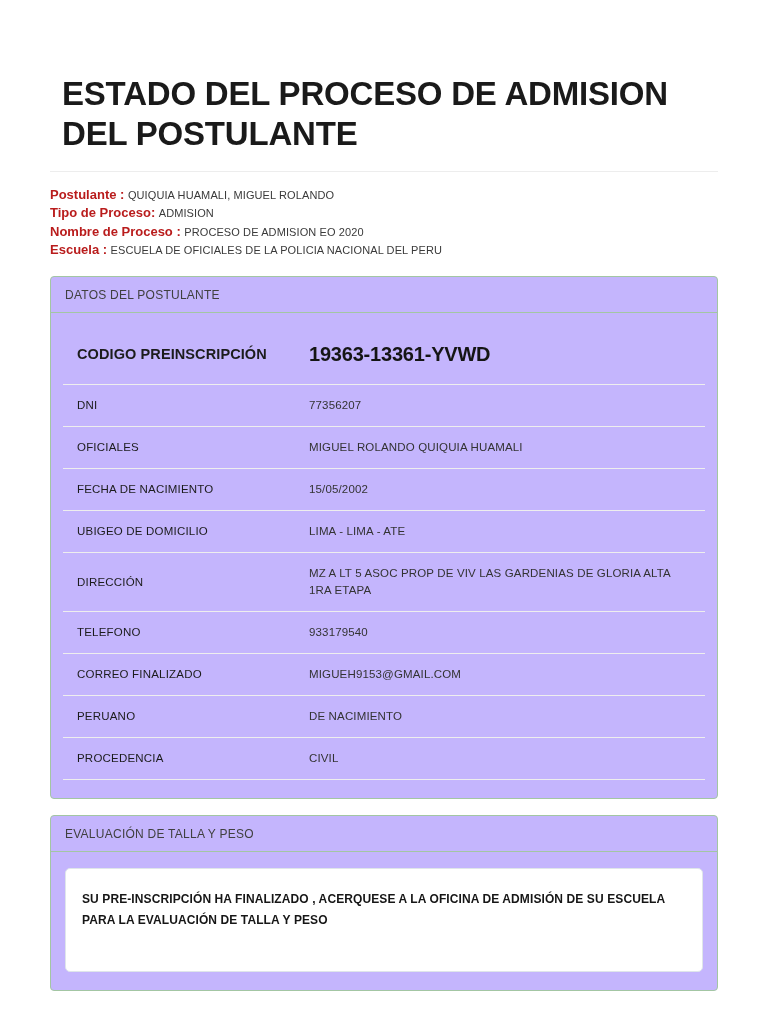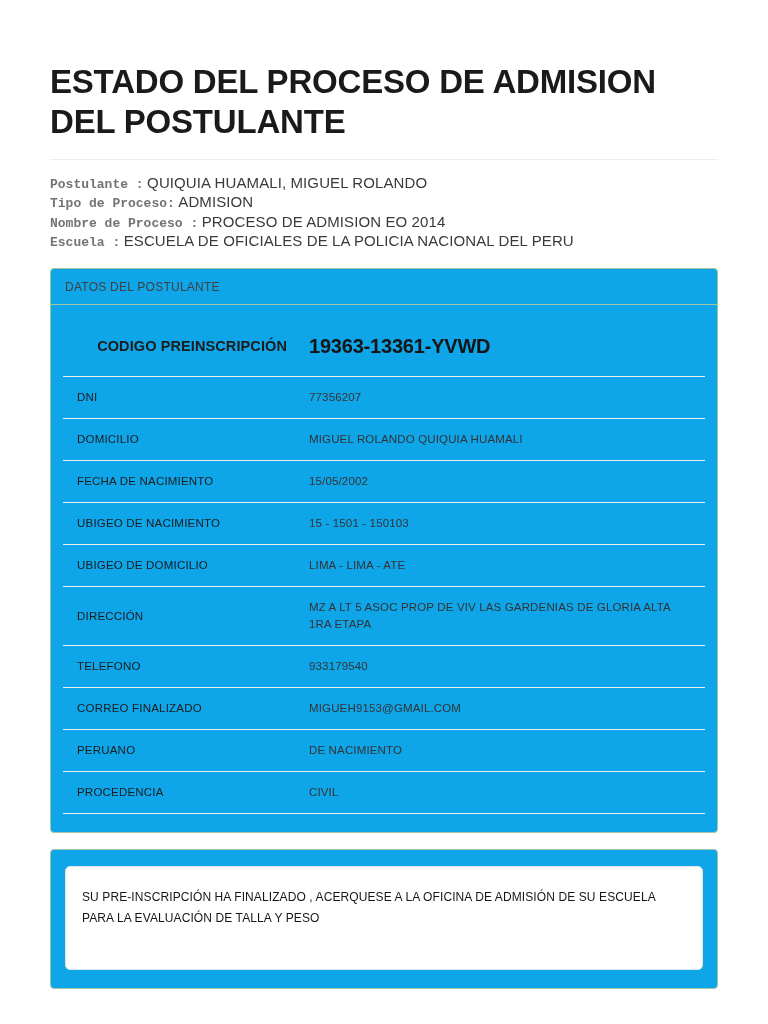--- a/index.html
+++ b/index.html
@@ -18,21 +18,21 @@
   .page {
     width: 768px;
     height: 1024px;
     box-sizing: border-box;
     padding: 0 50px;
     position: relative;
   }
 
   
   .doc-title {
-    margin: 0;
+    margin: 12px;
     padding-top: 62px;
     font-size: 33px;
     line-height: 1.22;
     font-weight: bold;
     letter-spacing: -0.2px;
     color: #1a1a1a;
     font-stretch: condensed;
     max-width: 660px;
   }
   .title-rule {
@@ -48,35 +48,34 @@
   }
   .meta-line {
     font-size: 12.5px;
     line-height: 17.5px;
     white-space: nowrap;
     color: #2b2b2b;
   }
   .meta-label {
     font-weight: bold;
     font-size: 13px;
-    color: #737373;
-    font-family: Liberation Mono, monospace;
+    color: #b91c1c;
   }
   .meta-value {
-    font-size: 15px;
+    font-size: 11px;
     color: #3a3a3a;
     letter-spacing: 0.1px;
   }
 
   
   .panel {
     margin-top: 16px;
     border: 1px solid #a3c6a3;
     border-radius: 4px;
-    background: #0ea5e9;
+    background: #c4b5fd;
     box-sizing: border-box;
   }
   .panel-header {
     padding: 11px 14px 10px 14px;
     border-bottom: 1px solid #a3c6a3;
     font-size: 12px;
     letter-spacing: 0.25px;
     color: #404040;
   }
   .panel-body {
@@ -116,42 +115,41 @@
     border-left: 0;
   }
   
   .row-code .col-label {
     font-size: 14.5px;
     font-weight: bold;
     line-height: 19px;
     letter-spacing: 0.1px;
     padding-top: 20px !important;
     padding-bottom: 20px !important;
-    text-align: right;
   }
   .row-code .col-value {
     font-size: 20px;
     font-weight: bold;
     color: #151515;
     letter-spacing: -0.2px;
     padding-top: 20px !important;
     padding-bottom: 20px !important;
   }
 
   
   .alert-box {
     margin: 4px 2px 0 2px;
     border: 1px solid #dfe6ea;
     border-radius: 5px;
     padding: 20px 16px 40px 16px;
     background: #ffffff;
   }
   .alert-text {
     font-size: 12px;
-    font-weight: normal;
+    font-weight: bold;
     line-height: 21px;
     letter-spacing: 0.1px;
     color: #161616;
     margin: 0;
   }
 </style>
 </head>
 <body>
 
 <div class="page">
@@ -164,21 +162,21 @@
     <div class="meta-line">
       <span class="meta-label">Postulante :</span>
       <span class="meta-value">QUIQUIA HUAMALI, MIGUEL ROLANDO</span>
     </div>
     <div class="meta-line">
       <span class="meta-label">Tipo de Proceso:</span>
       <span class="meta-value">ADMISION</span>
     </div>
     <div class="meta-line">
       <span class="meta-label">Nombre de Proceso :</span>
-      <span class="meta-value">PROCESO DE ADMISION EO 2014</span>
+      <span class="meta-value">PROCESO DE ADMISION EO 2020</span>
     </div>
     <div class="meta-line">
       <span class="meta-label">Escuela :</span>
       <span class="meta-value">ESCUELA DE OFICIALES DE LA POLICIA NACIONAL DEL PERU</span>
     </div>
   </div>
 
   <section class="panel">
     <div class="panel-header">DATOS DEL POSTULANTE</div>
     <div class="panel-body">
@@ -186,32 +184,28 @@
         <tbody>
             <tr class="row-code">
               <td class="col-label">CODIGO PREINSCRIPCIÓN</td>
               <td class="col-value">19363-13361-YVWD</td>
             </tr>
             <tr>
               <td class="col-label">DNI</td>
               <td class="col-value">77356207</td>
             </tr>
             <tr>
-              <td class="col-label">DOMICILIO</td>
+              <td class="col-label">OFICIALES</td>
               <td class="col-value">MIGUEL ROLANDO QUIQUIA HUAMALI</td>
             </tr>
             <tr>
               <td class="col-label">FECHA DE NACIMIENTO</td>
               <td class="col-value">15/05/2002</td>
             </tr>
             <tr>
-              <td class="col-label">UBIGEO DE NACIMIENTO</td>
-              <td class="col-value">15 - 1501 - 150103</td>
-            </tr>
-            <tr>
               <td class="col-label">UBIGEO DE DOMICILIO</td>
               <td class="col-value">LIMA - LIMA - ATE</td>
             </tr>
             <tr>
               <td class="col-label">DIRECCIÓN</td>
               <td class="col-value">MZ A LT 5 ASOC PROP DE VIV LAS GARDENIAS DE GLORIA ALTA 1RA ETAPA</td>
             </tr>
             <tr>
               <td class="col-label">TELEFONO</td>
               <td class="col-value">933179540</td>
@@ -227,20 +221,21 @@
             <tr>
               <td class="col-label">PROCEDENCIA</td>
               <td class="col-value">CIVIL</td>
             </tr>
           </tbody>
       </table>
     </div>
   </section>
 
   <section class="panel">
+    <div class="panel-header">EVALUACIÓN DE TALLA Y PESO</div>
     <div class="panel-body">
       <div class="alert-box">
         <p class="alert-text">SU PRE-INSCRIPCIÓN HA FINALIZADO , ACERQUESE A LA OFICINA DE ADMISIÓN DE SU ESCUELA PARA LA EVALUACIÓN DE TALLA Y PESO</p>
       </div>
     </div>
   </section>
 
 </div>
 
 </body></html>

